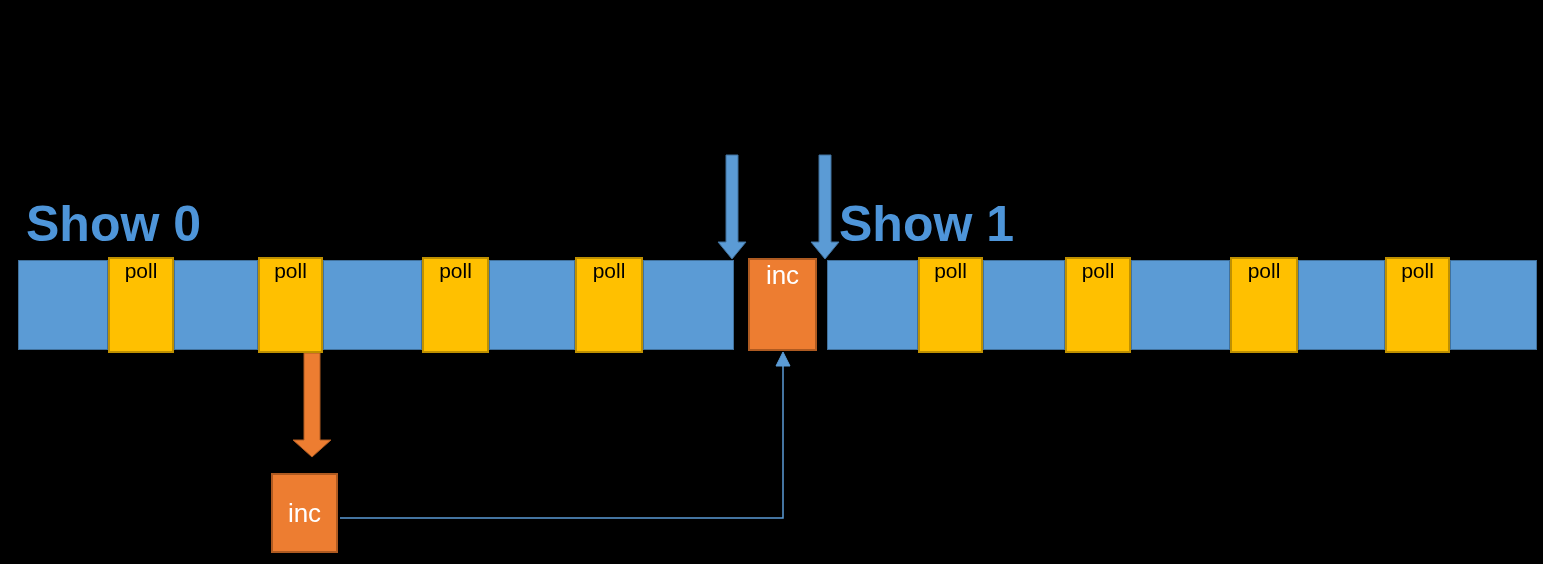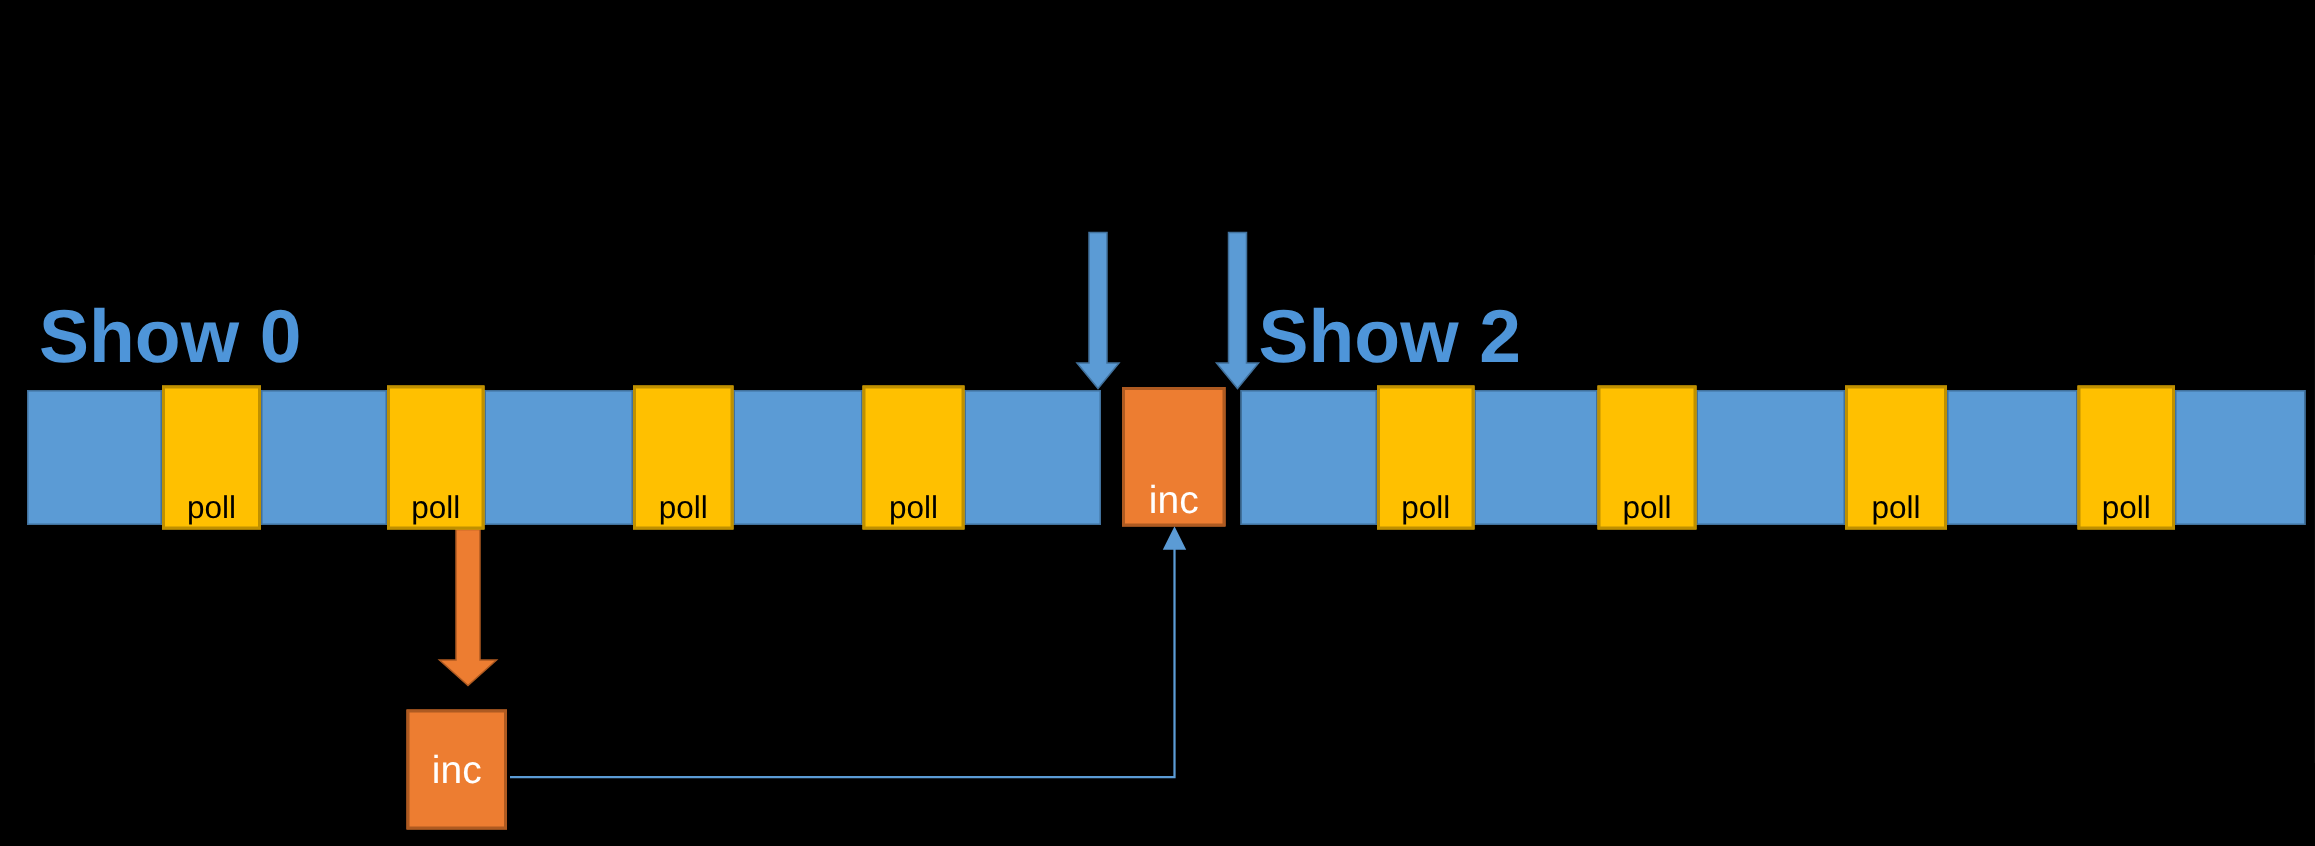--- a/index.html
+++ b/index.html
@@ -36,21 +36,21 @@
     position:absolute;
     left:0;top:260px;
     width:1543px;height:90px;
   }
   .seg{
     position:absolute;
     top:0;height:100%;
     box-sizing:border-box;
     background:var(--blue);
     border:1.5px solid var(--blue-border);
-    display:flex;align-items:flex-end;justify-content:center;
+    display:flex;align-items:flex-start;justify-content:center;
   }
   .seg.poll{
     background:var(--yellow);
     border:2px solid var(--yellow-border);
     top:-3px;height:calc(100% + 6px);
     z-index:2;
     color:#000000;
     font-size:21px;
   }
   .seg.inc{
@@ -79,21 +79,21 @@
     pointer-events:none;
   }
 </style>
 </head>
 <body>
 
 <div id="canvas">
 
   <div class="show-label" id="show0-label">Show 0</div>
 
-  <div class="show-label" id="show1-label">Show 2</div>
+  <div class="show-label" id="show1-label">Show 1</div>
 
   <div id="timeline">
       <div class="seg task" style="left: 18px; width: 90px;"></div>
       <div class="seg poll" style="left: 108px; width: 66px;">
         <span>poll</span>
       </div>
       <div class="seg task" style="left: 174px; width: 84px;"></div>
       <div class="seg poll" style="left: 258px; width: 65px;">
         <span>poll</span>
       </div>

